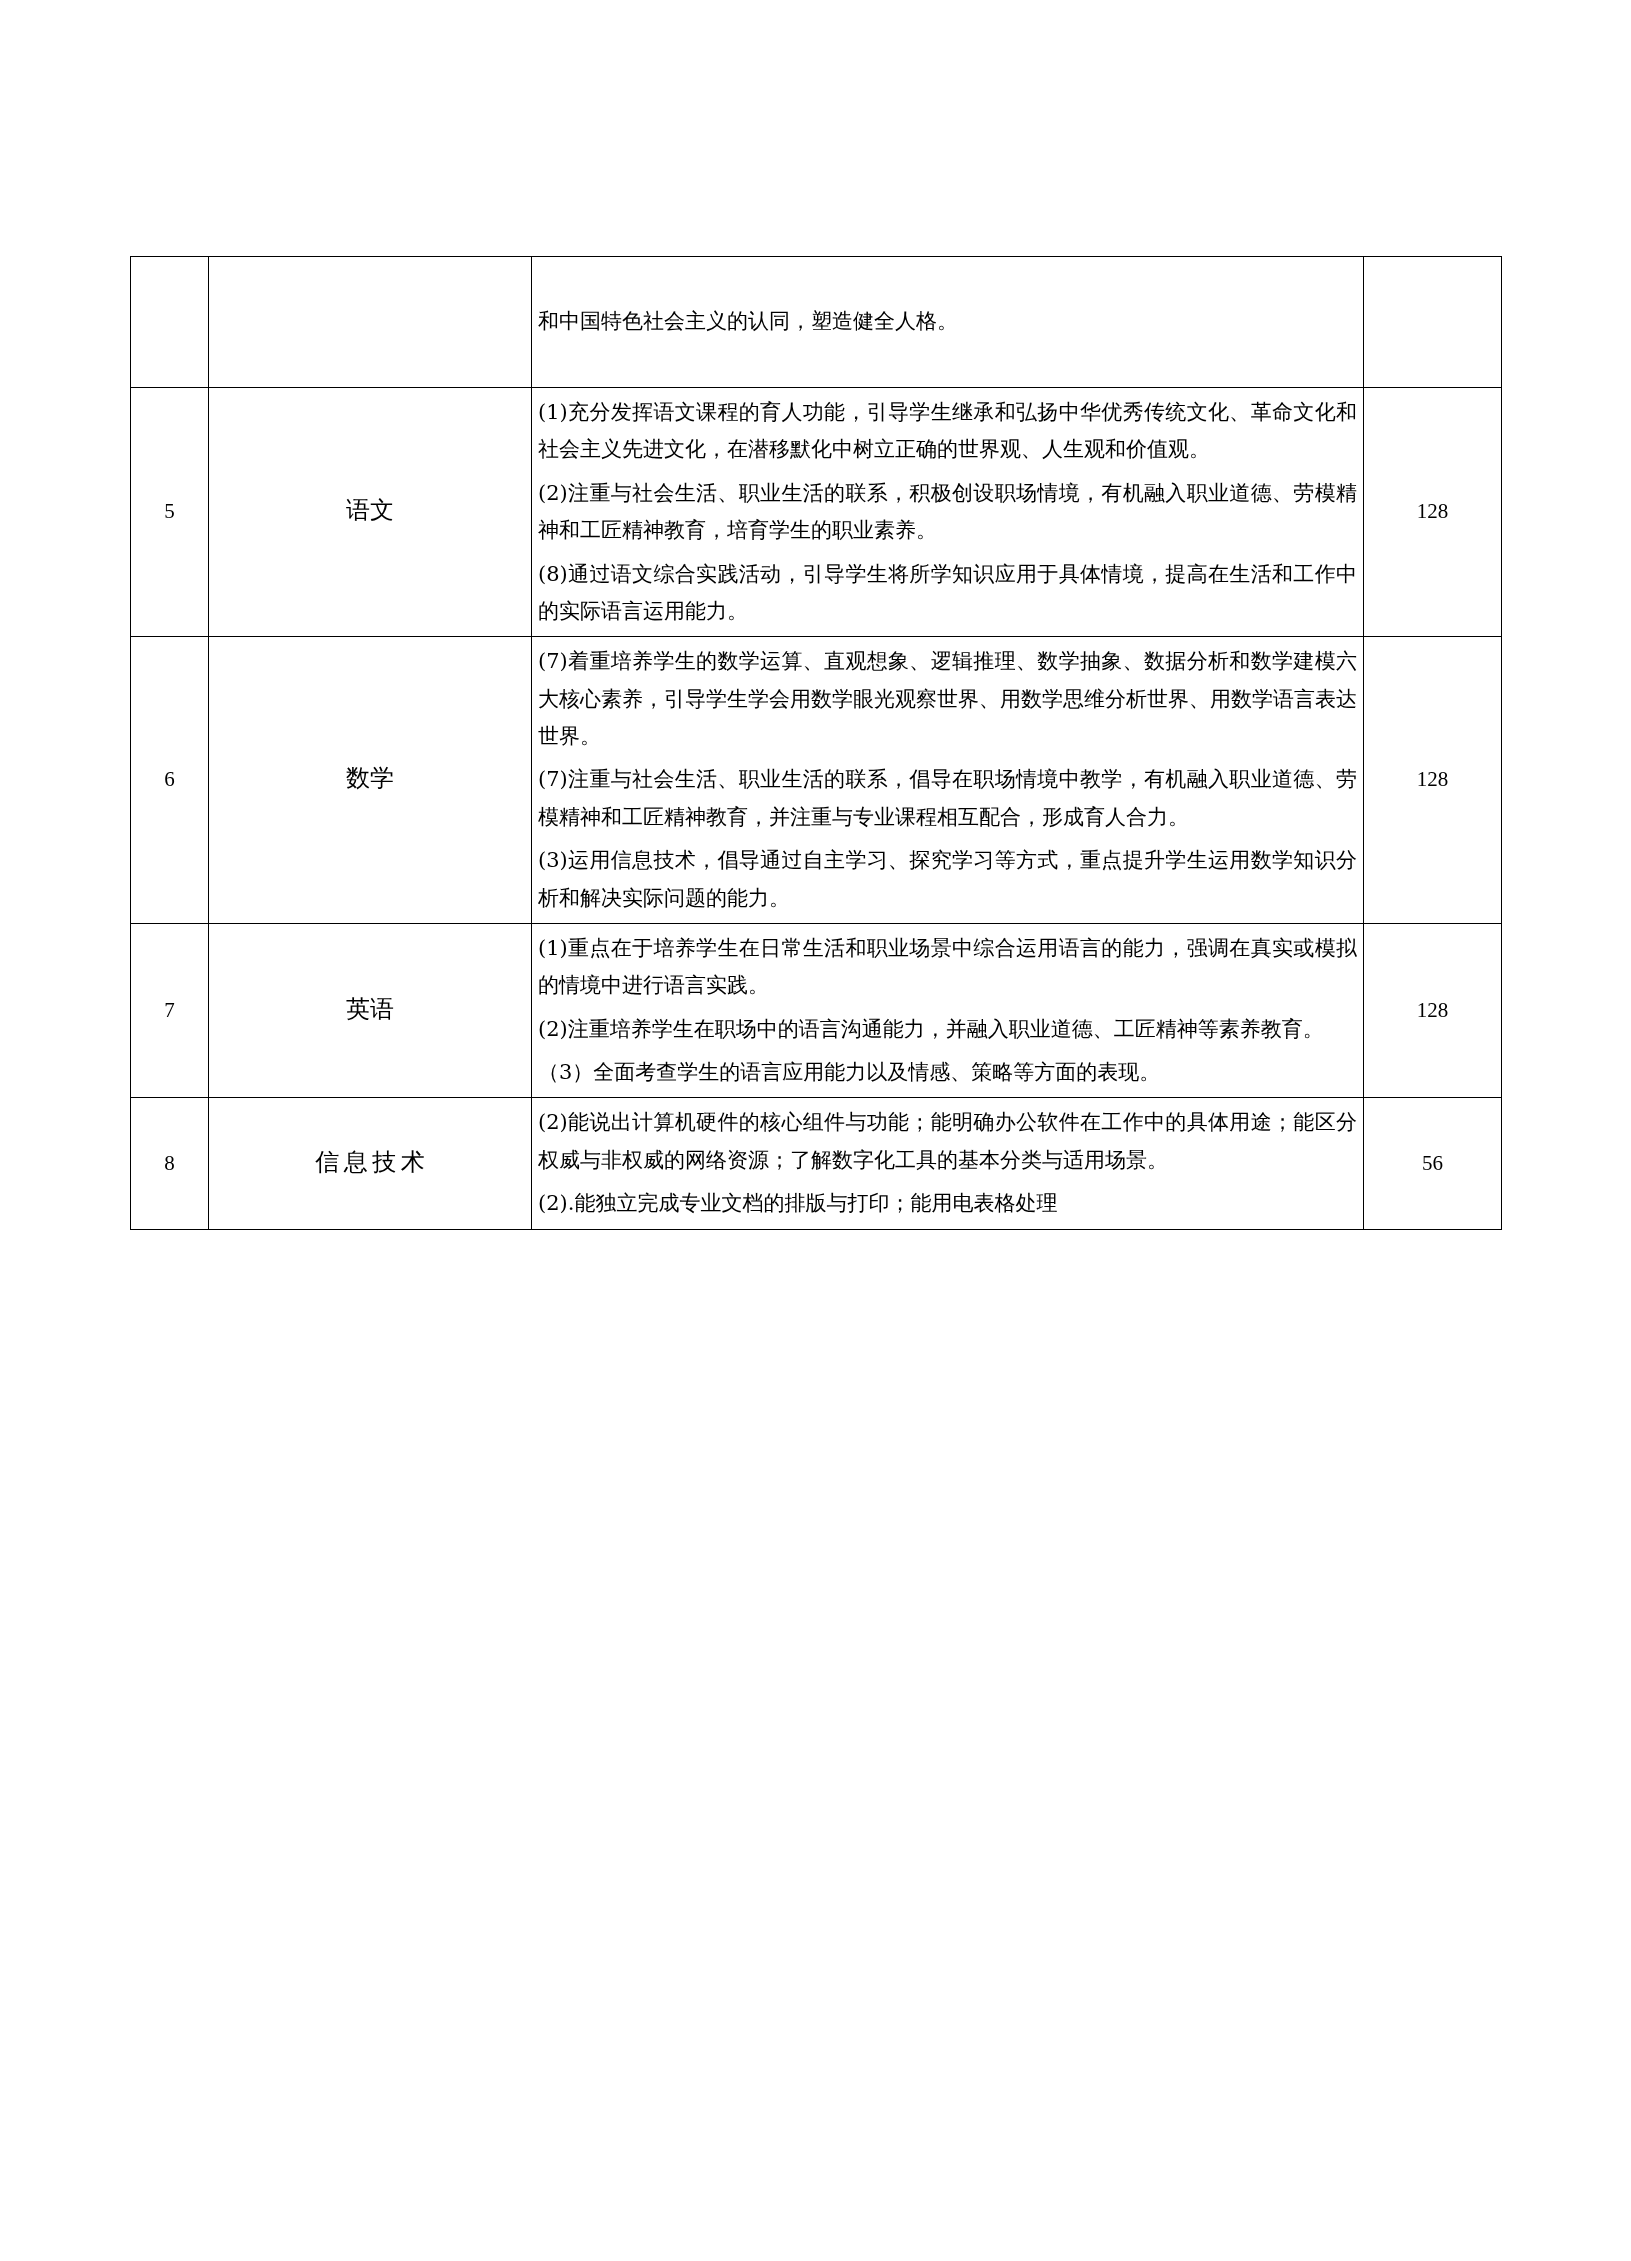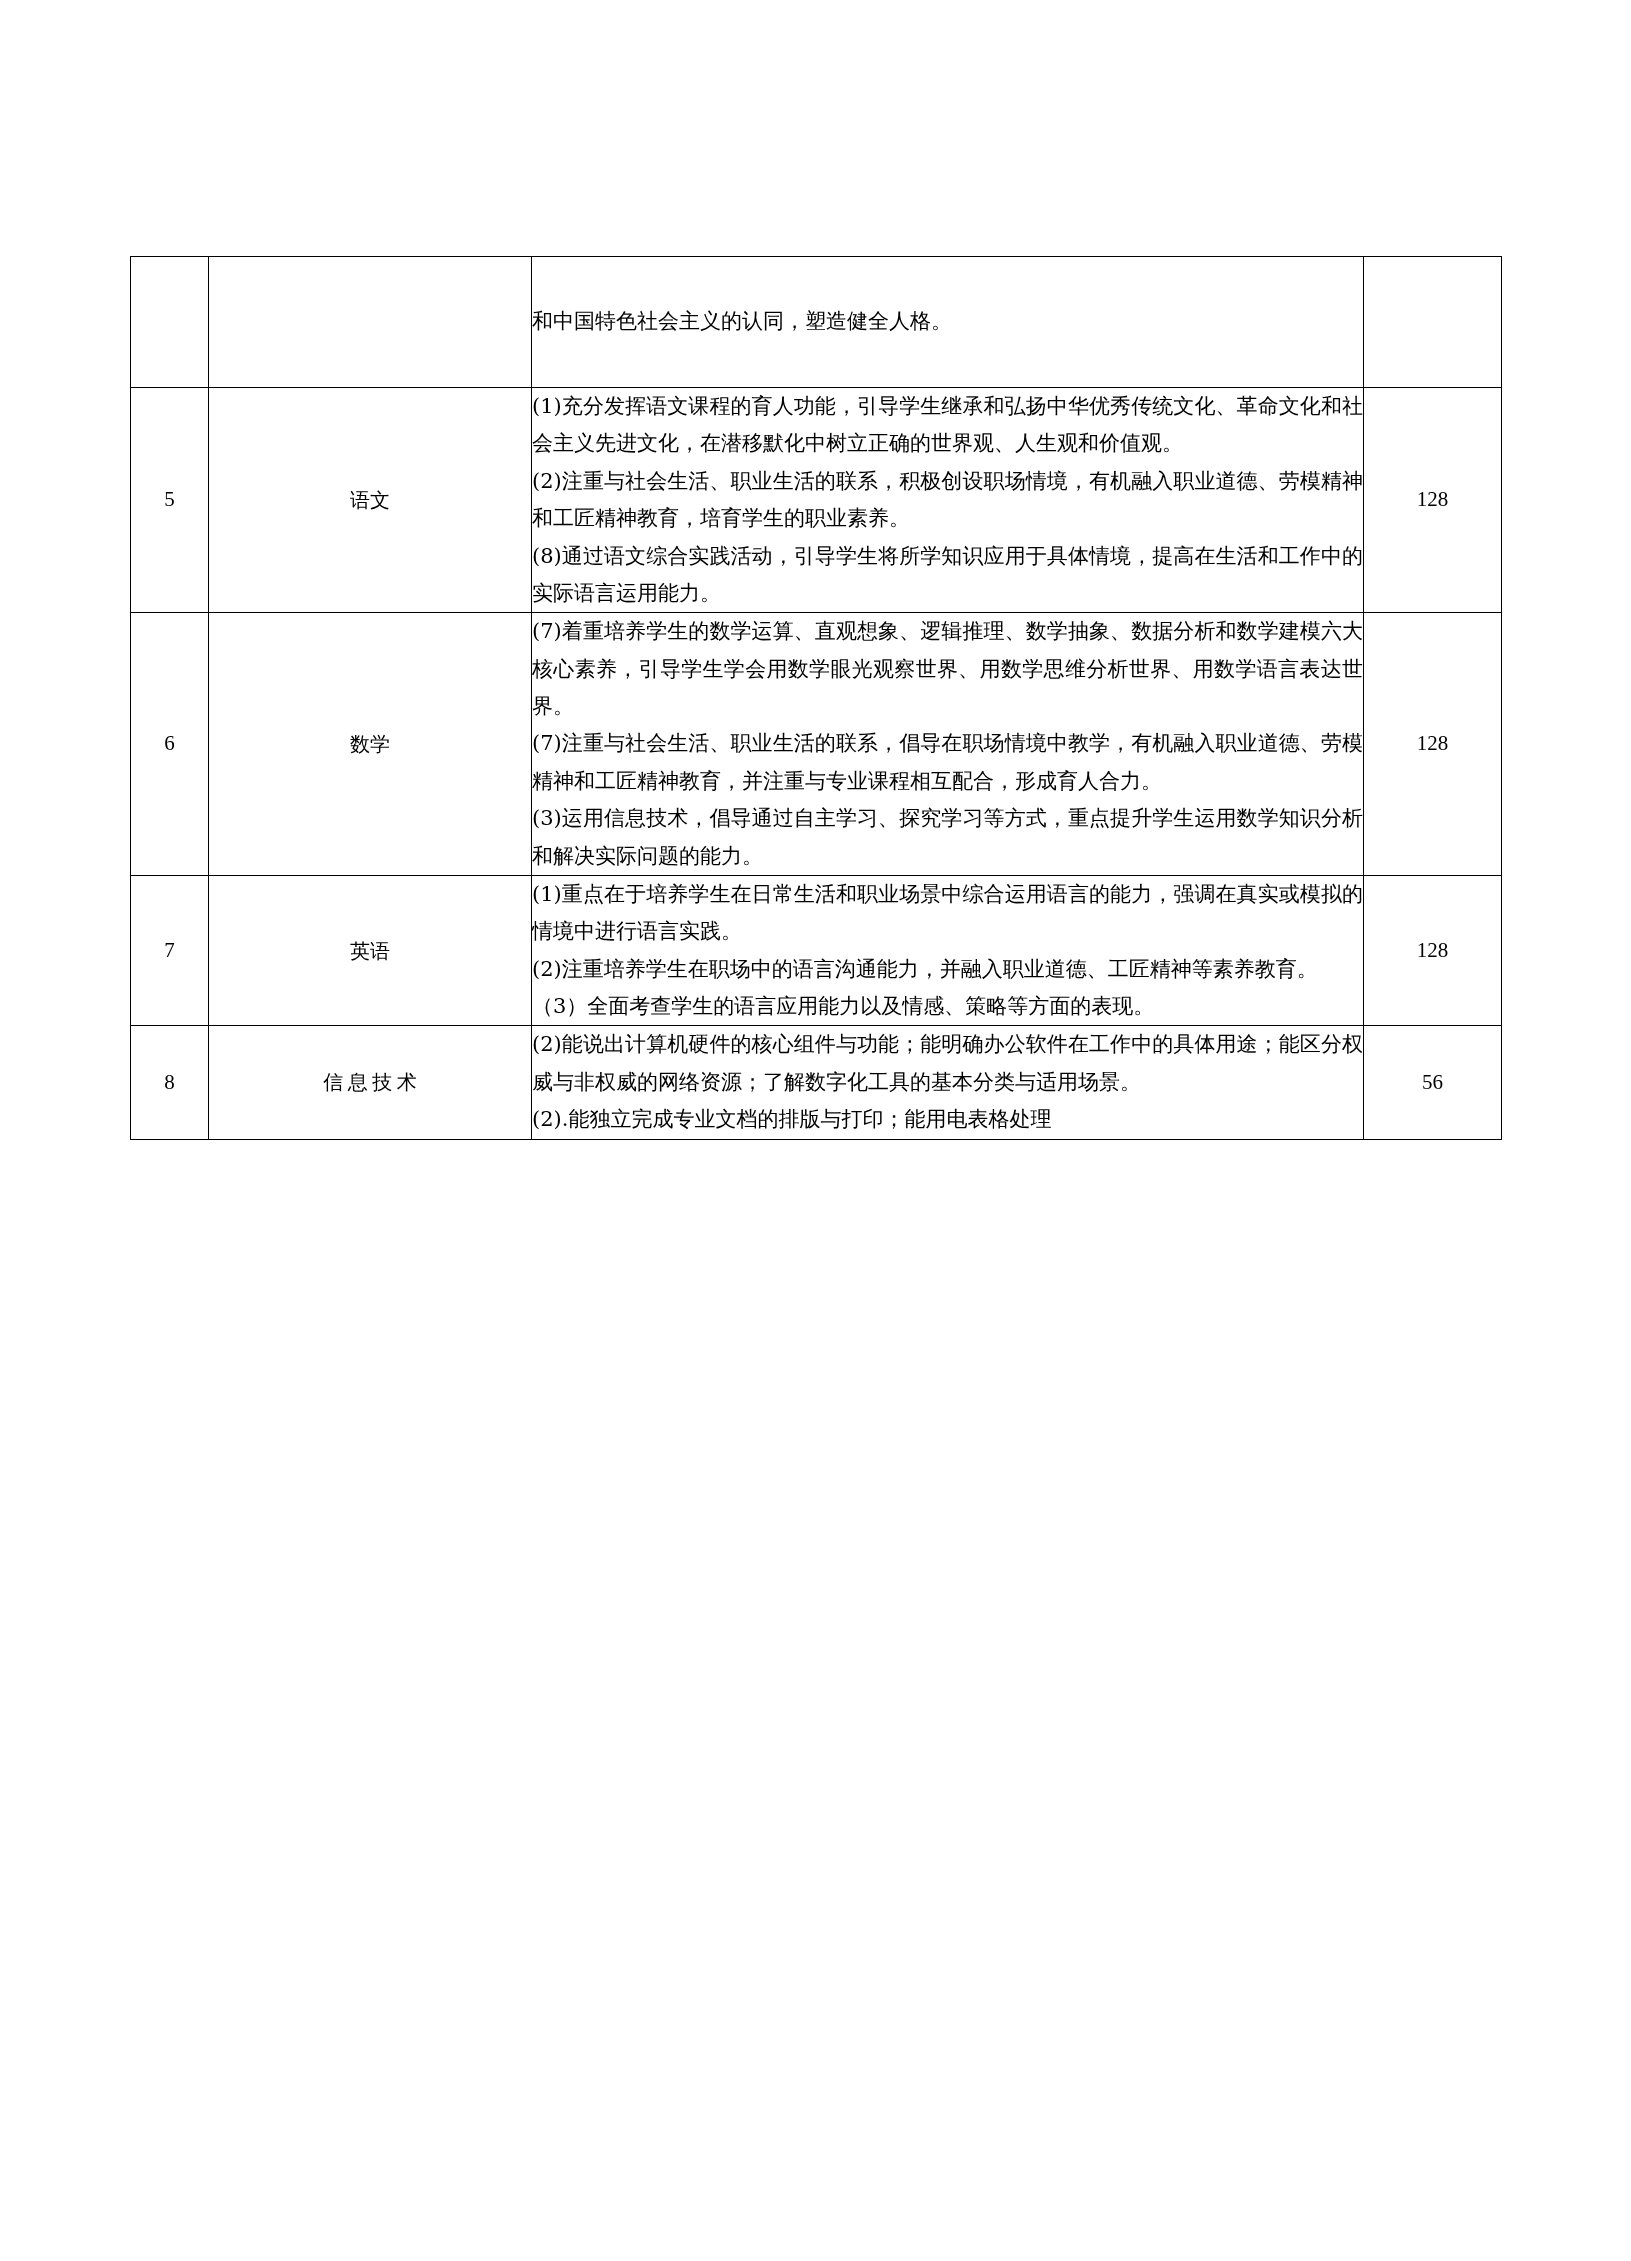--- a/index.html
+++ b/index.html
@@ -47,39 +47,39 @@
 
   td.num-cell, td.name-cell, td.hours-cell {
     text-align: center;
     font-size: 21px;
     line-height: 1.4;
   }
   td.num-cell, td.hours-cell {
     font-family: "Liberation Serif", "DejaVu Serif", serif;
   }
   td.name-cell {
-    font-family: Liberation Serif, serif;
-    font-size: 20px;
+    font-family: Liberation Mono, monospace;
+    font-size: 24px;
   }
   td.name-cell .spaced {
     letter-spacing: 4.5px;
     padding-left: 4.5px;
     text-align: right;
   }
   td.body-cell {
     vertical-align: top;
     padding: 11.8px 13.6px 11.8px 11.8px;
     font-family: "DejaVu Serif", "Liberation Serif", serif;
     font-size: 21px;
     line-height: 1.78;
     text-align: justify;
     text-justify: inter-ideograph;
   }
   td.body-cell p {
-    margin: 0;
+    margin: 6px;
     padding: 0;
     white-space: normal;
   }
   .thick-bottom td { border-bottom-width: 2.3px; }
 </style>
 </head>
 <body>
 
 <div class="page">
   <div class="table-wrap">

